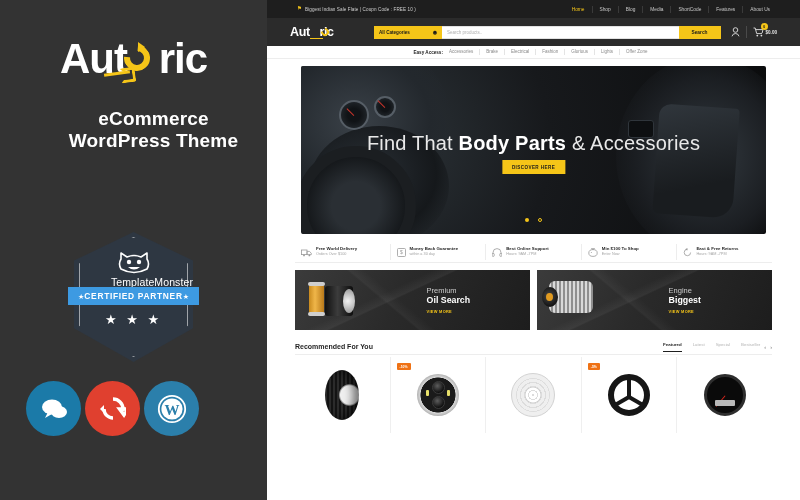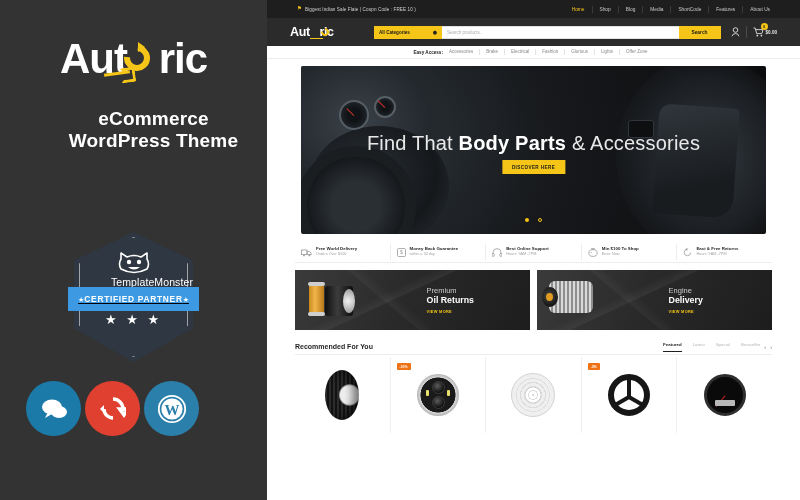--- a/index.html
+++ b/index.html
@@ -78,23 +78,23 @@
     position:absolute; left:50%; top:19px; transform:translateX(-50%);
     width:34px; height:24px;
   }
   .tm-cat svg { display:block; }
   .tm-name {
     position:absolute; left:0; top:44px; width:100%;
     text-align:right; color:#fff; font-size:10.5px; font-weight:400;
     letter-spacing:.1px;
   }
   .cert-band {
-    position:absolute; left:-6px; right:-6px; top:55px; height:24px;
+    position:absolute; left:-6px; right:-6px; top:55px; height:18px;
     background:#3d9ae2; display:flex; align-items:center;
-    justify-content:center; text-decoration:underline;
+    justify-content:center; 
   }
   .cert-band .t {
     color:#fff; font-size:8.4px; font-weight:700; letter-spacing:.7px;
   }
   .cert-band .s { color:#fff; font-size:7px; line-height:1; }
   .stars {
     position:absolute; left:0; top:80px; width:100%;
     text-align:center; color:#fff; font-size:13px; letter-spacing:3px;
   }
 
@@ -615,33 +615,33 @@
     </div>
 
     <div class="promos">
       <div class="pcard">
         <div class="p-art">
           <span class="oilA"></span>
             <span class="oilB"></span>
         </div>
         <div class="p-txt">
           <div class="p-sub">Premium</div>
-          <div class="p-title">Oil Returns</div>
+          <div class="p-title">Oil Search</div>
           <div class="p-more">VIEW MORE</div>
         </div>
       </div>
 
 
       <div class="pcard">
         <div class="p-art">
           <span class="alt"></span>
         </div>
         <div class="p-txt">
           <div class="p-sub">Engine</div>
-          <div class="p-title">Delivery</div>
+          <div class="p-title">Biggest</div>
           <div class="p-more">VIEW MORE</div>
         </div>
       </div>
     </div>
 
     <div class="rec-head">
       <div class="rec-title">Recommended For You</div>
       <div style="display:flex;align-items:center;">
         <div class="rec-tabs">
           <span class="rtab active">Featured</span>

